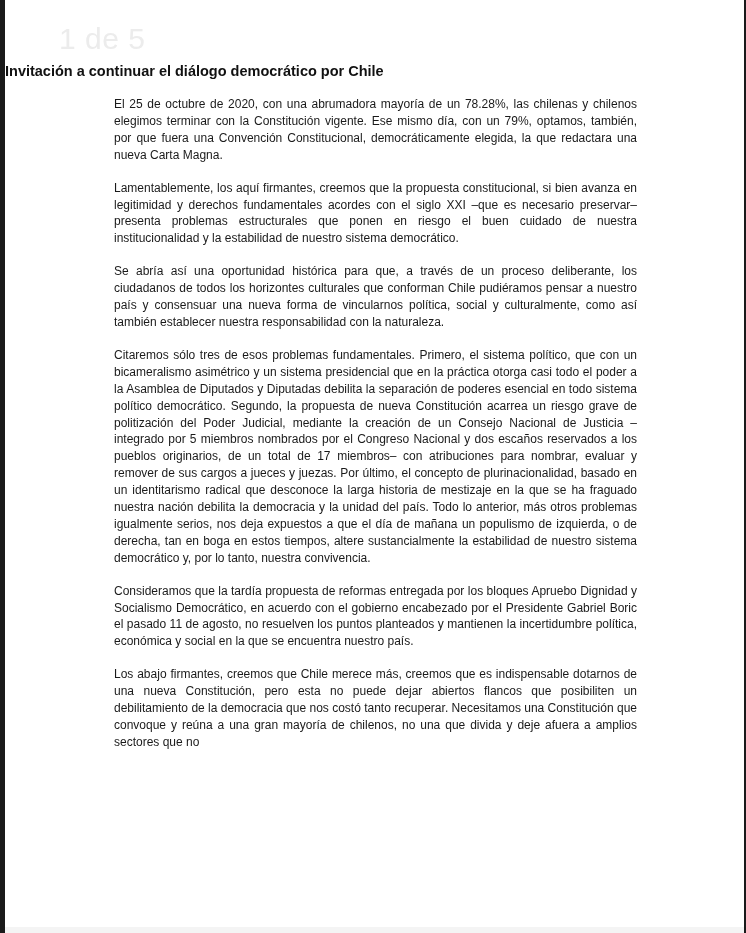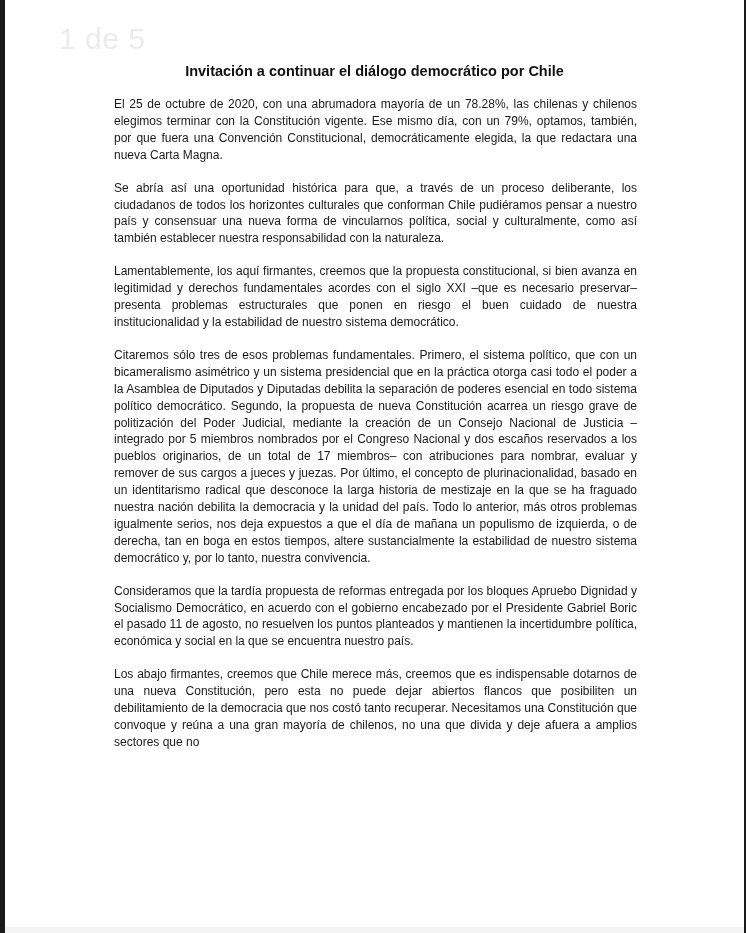--- a/index.html
+++ b/index.html
@@ -16,39 +16,39 @@
   .page-bottom {
     position: absolute; left: 0; right: 0; bottom: 0; height: 6px;
     background: #f4f4f4;
   }
   .page-counter {
     position: absolute; left: 54px; top: 22px;
     font-size: 30px; color: #ececec; letter-spacing: 0.5px;
   }
   .title {
     position: absolute; left: 0; right: 0; top: 63px;
-    text-align: center; font-weight: bold; font-size: 14.5px; color: #111;
+    text-align: left; font-weight: bold; font-size: 14.5px; color: #111;
   }
   .body {
     position: absolute; left: 109px; top: 96px; width: 523px;
   }
   .para {
     margin: 0 0 16px 0;
     font-size: 12px; line-height: 16.9px; color: #1a1a1a;
     text-align: justify;
   }
 </style>
 </head>
 <body>
 
 <div class="page">
   <div class="page-counter">1 de 5</div>
   <div class="title">Invitación a continuar el diálogo democrático por Chile</div>
   <div class="body">
     <p class="para">El 25 de octubre de 2020, con una abrumadora mayoría de un 78.28%, las chilenas y chilenos elegimos terminar con la Constitución vigente. Ese mismo día, con un 79%, optamos, también, por que fuera una Convención Constitucional, democráticamente elegida, la que redactara una nueva Carta Magna.</p>
+    <p class="para">Lamentablemente, los aquí firmantes, creemos que la propuesta constitucional, si bien avanza en legitimidad y derechos fundamentales acordes con el siglo XXI –que es necesario preservar– presenta problemas estructurales que ponen en riesgo el buen cuidado de nuestra institucionalidad y la estabilidad de nuestro sistema democrático.</p>
     <p class="para">Se abría así una oportunidad histórica para que, a través de un proceso deliberante, los ciudadanos de todos los horizontes culturales que conforman Chile pudiéramos pensar a nuestro país y consensuar una nueva forma de vincularnos política, social y culturalmente, como así también establecer nuestra responsabilidad con la naturaleza.</p>
-    <p class="para">Lamentablemente, los aquí firmantes, creemos que la propuesta constitucional, si bien avanza en legitimidad y derechos fundamentales acordes con el siglo XXI –que es necesario preservar– presenta problemas estructurales que ponen en riesgo el buen cuidado de nuestra institucionalidad y la estabilidad de nuestro sistema democrático.</p>
     <p class="para">Citaremos sólo tres de esos problemas fundamentales. Primero, el sistema político, que con un bicameralismo asimétrico y un sistema presidencial que en la práctica otorga casi todo el poder a la Asamblea de Diputados y Diputadas debilita la separación de poderes esencial en todo sistema político democrático. Segundo, la propuesta de nueva Constitución acarrea un riesgo grave de politización del Poder Judicial, mediante la creación de un Consejo Nacional de Justicia –integrado por 5 miembros nombrados por el Congreso Nacional y dos escaños reservados a los pueblos originarios, de un total de 17 miembros– con atribuciones para nombrar, evaluar y remover de sus cargos a jueces y juezas. Por último, el concepto de plurinacionalidad, basado en un identitarismo radical que desconoce la larga historia de mestizaje en la que se ha fraguado nuestra nación debilita la democracia y la unidad del país. Todo lo anterior, más otros problemas igualmente serios, nos deja expuestos a que el día de mañana un populismo de izquierda, o de derecha, tan en boga en estos tiempos, altere sustancialmente la estabilidad de nuestro sistema democrático y, por lo tanto, nuestra convivencia.</p>
     <p class="para">Consideramos que la tardía propuesta de reformas entregada por los bloques Apruebo Dignidad y Socialismo Democrático, en acuerdo con el gobierno encabezado por el Presidente Gabriel Boric el pasado 11 de agosto, no resuelven los puntos planteados y mantienen la incertidumbre política, económica y social en la que se encuentra nuestro país.</p>
     <p class="para">Los abajo firmantes, creemos que Chile merece más, creemos que es indispensable dotarnos de una nueva Constitución, pero esta no puede dejar abiertos flancos que posibiliten un debilitamiento de la democracia que nos costó tanto recuperar. Necesitamos una Constitución que convoque y reúna a una gran mayoría de chilenos, no una que divida y deje afuera a amplios sectores que no</p>
   </div>
   <div class="page-bottom"></div>
 </div>
 
 </body></html>

